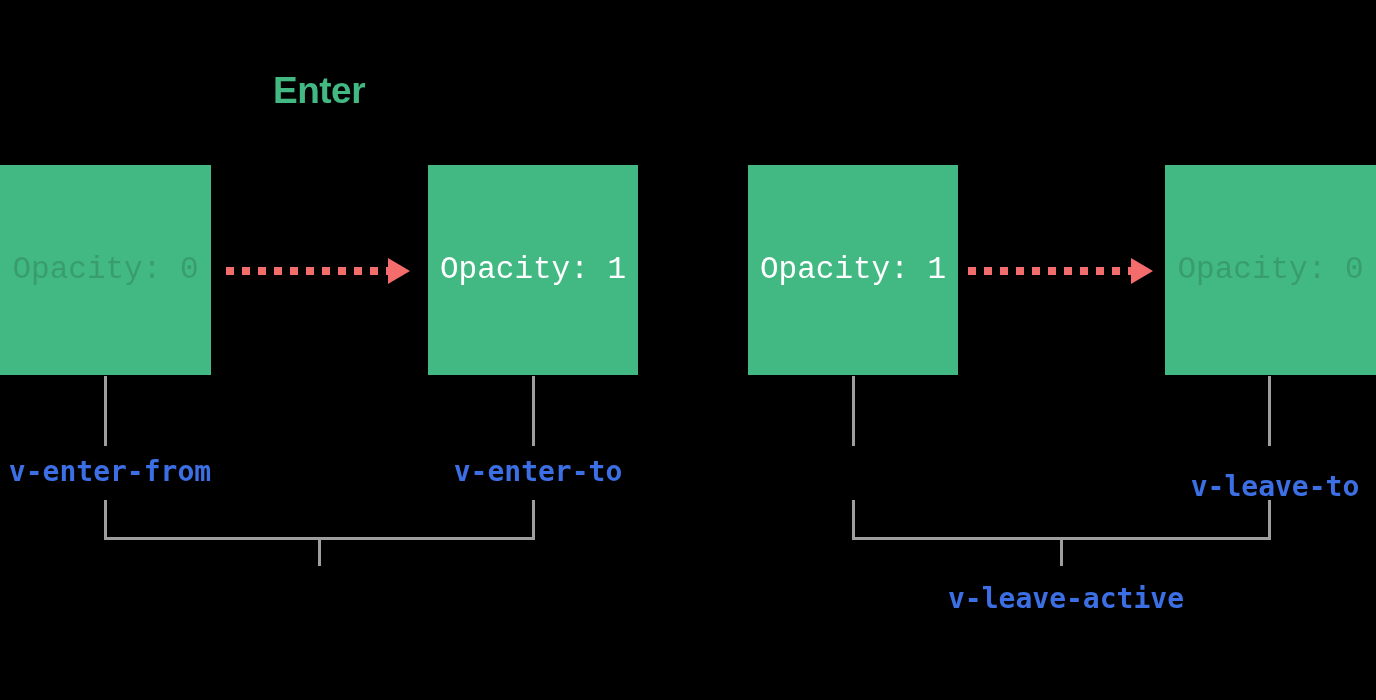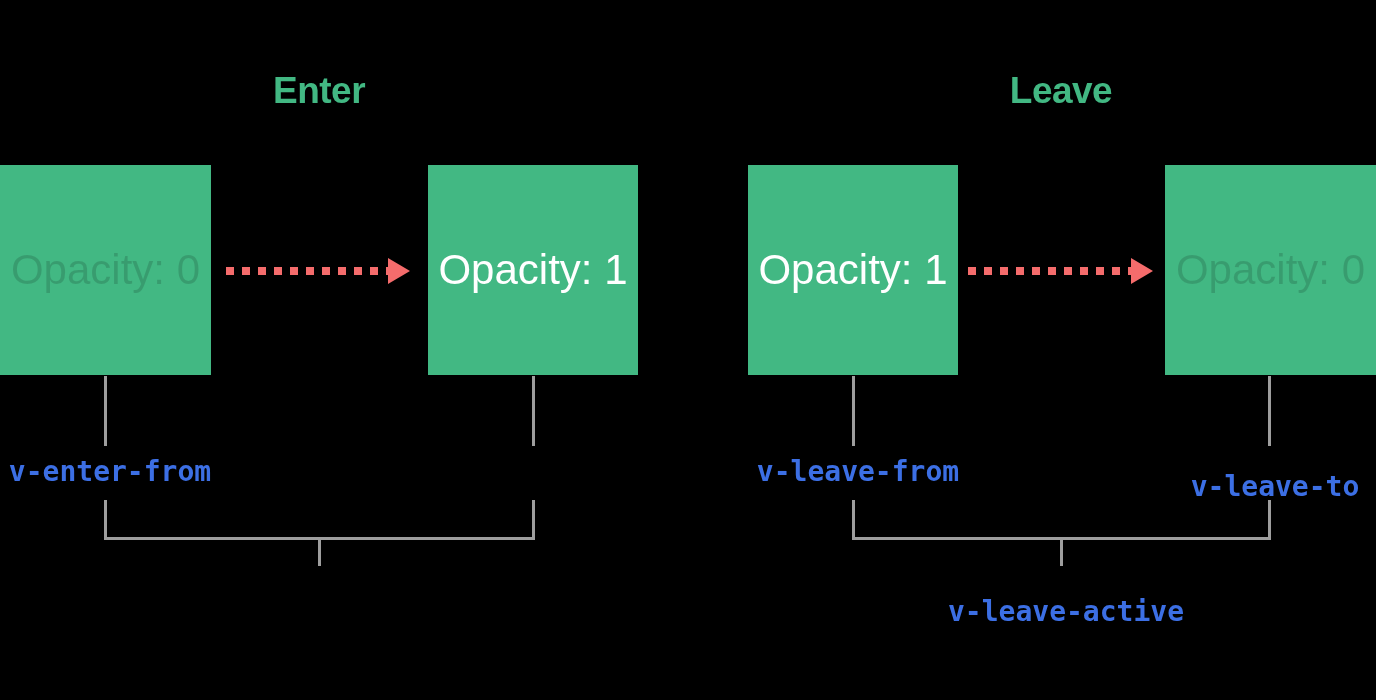--- a/index.html
+++ b/index.html
@@ -23,23 +23,24 @@
   .box{
     position:absolute;top:165px;height:210px;
     background:var(--green,#42b883);
     display:flex;align-items:center;justify-content:center;
   }
   .b1{left:0;width:211px;}
   .b2{left:428px;width:210px;}
   .b3{left:748px;width:210px;}
   .b4{left:1165px;width:211px;}
   .box-label{
-    font-size:42px;line-height:34px;
+    font-size:31px;line-height:34px;
     color:var(--white,#fff);
     white-space:nowrap;
+    font-family:Liberation Mono, monospace;
   }
   .box-label.faded{color:rgba(0,0,0,0.15);}
   .arrow-dashes{
     position:absolute;top:267px;height:8px;
     background:repeating-linear-gradient(90deg,var(--red,#f56c6c) 0 8px,transparent 8px 16px);
   }
   .ad1{left:226px;width:162px;}
   .ad2{left:968px;width:163px;}
   .arrow-head{
     position:absolute;top:258px;width:0;height:0;
@@ -75,46 +76,45 @@
   <div class="arrow-head ah1"></div>
 
   <div class="box b2">
     <span class="box-label">Opacity: 1</span>
   </div>
 
   <div class="vline" style="left:104px;top:376px;height:70px;"></div>
   <div class="vline" style="left:532px;top:376px;height:70px;"></div>
 
   <p class="class-label" style="left:105px;top:450px;">v-enter-from</p>
+  <p class="class-label" style="left:533px;top:450px;">v-enter-to</p>
 
   <div class="vline" style="left:104px;top:500px;height:40px;"></div>
   <div class="vline" style="left:532px;top:500px;height:40px;"></div>
   <div class="hline" style="left:104px;top:537px;width:431px;"></div>
   <div class="vline" style="left:318px;top:540px;height:26px;"></div>
 
 
-  <h2 class="phase-title t-leave">Leave</h2>
 
   <div class="box b3">
     <span class="box-label">Opacity: 1</span>
   </div>
 
   <div class="arrow-dashes ad2"></div>
   <div class="arrow-head ah2"></div>
 
   <div class="box b4">
     <span class="box-label faded">Opacity: 0</span>
   </div>
 
   <div class="vline" style="left:852px;top:376px;height:70px;"></div>
   <div class="vline" style="left:1268px;top:376px;height:70px;"></div>
 
-  <p class="class-label" style="left:853px;top:450px;">v-leave-from</p>
   <p class="class-label" style="left:1270px;top:465px;">v-leave-to</p>
 
   <div class="vline" style="left:852px;top:500px;height:40px;"></div>
   <div class="vline" style="left:1268px;top:500px;height:40px;"></div>
   <div class="hline" style="left:852px;top:537px;width:419px;"></div>
   <div class="vline" style="left:1060px;top:540px;height:26px;"></div>
 
-  <p class="class-label" style="left:1061px;top:590px;">v-leave-active</p>
+  <p class="class-label" style="left:1061px;top:577px;">v-leave-active</p>
 
 </div>
 
 </body></html>

